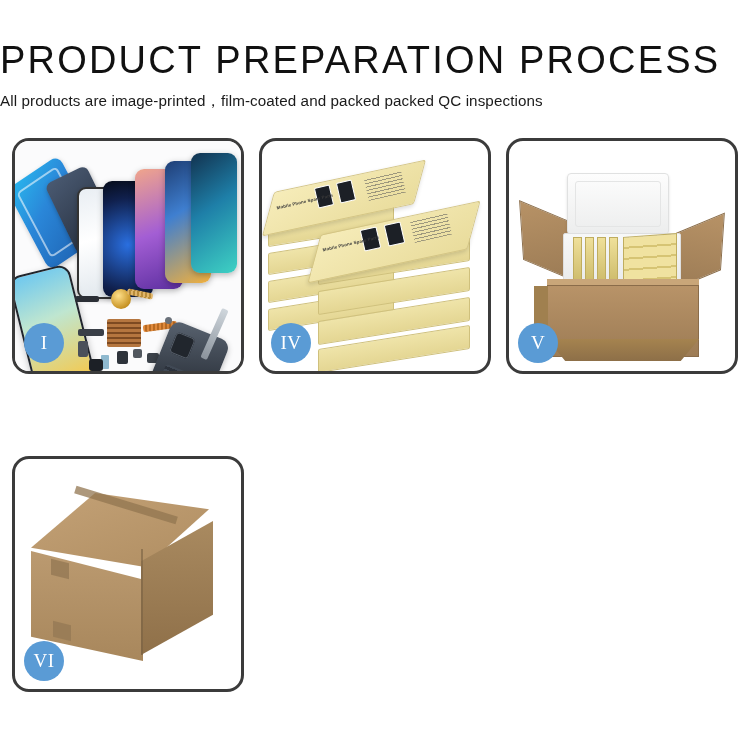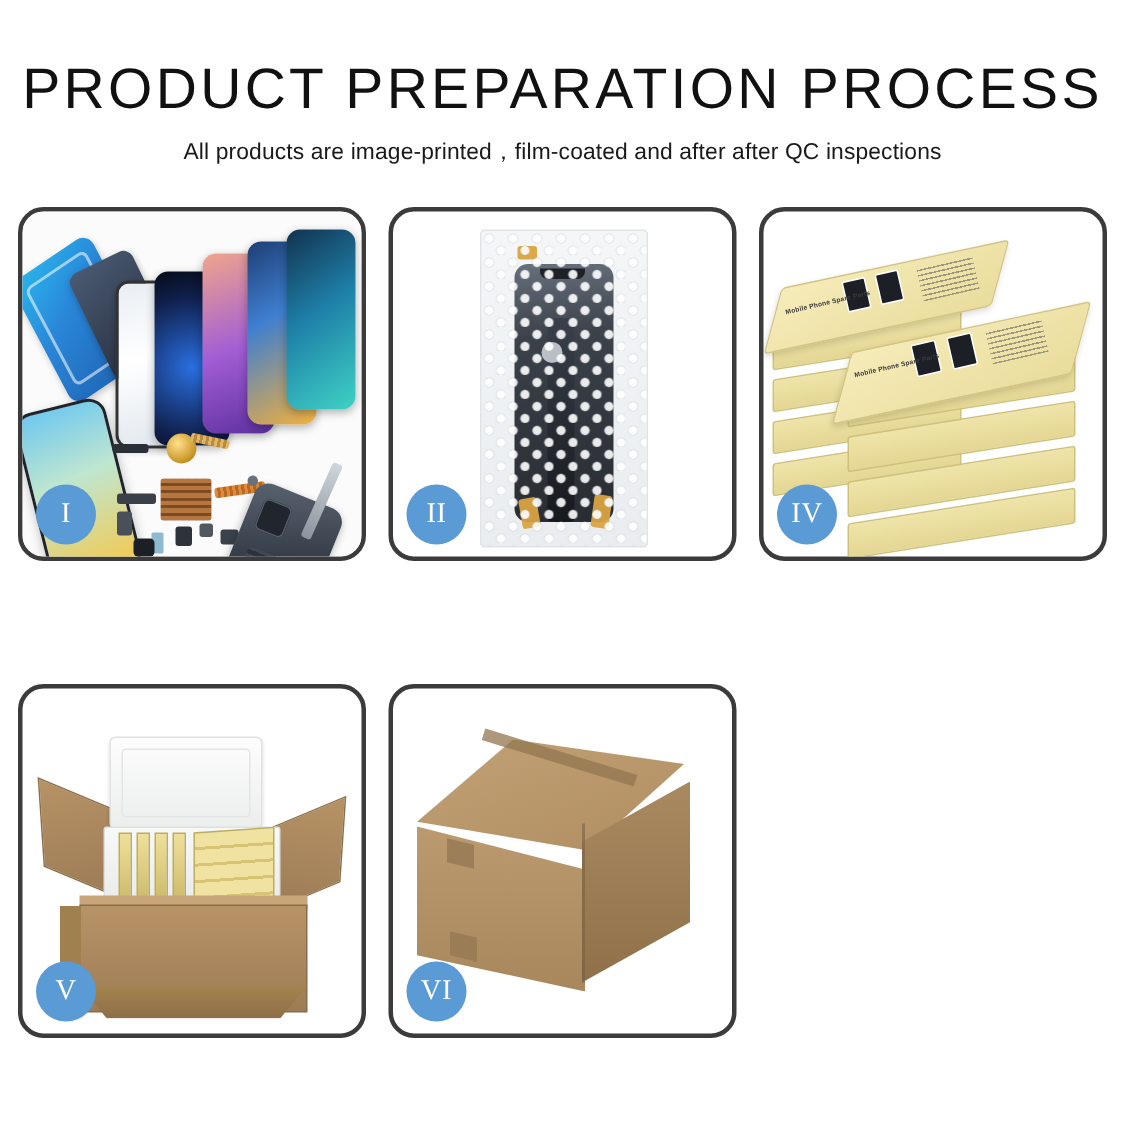--- a/index.html
+++ b/index.html
@@ -19,21 +19,20 @@
     height: 750px;
     background: #ffffff;
   }
 
   
   .header {
     position: absolute;
     top: 38px;
     left: 0;
     width: 750px;
-    text-align: center;
   }
 
   .title {
     font-family: "Liberation Sans", sans-serif;
     font-size: 38px;
     font-weight: 400;
     letter-spacing: 2.2px;
     color: #111111;
     line-height: 44px;
     white-space: nowrap;
@@ -463,21 +462,21 @@
     background:rgba(120,96,66,.6);
   }
 </style>
 </head>
 <body>
 
 <div id="page">
 
   <div class="header">
     <div class="title">PRODUCT PREPARATION PROCESS</div>
-    <div class="subtitle">All products are image-printed，film-coated and after after QC inspections</div>
+    <div class="subtitle">All products are image-printed，film-coated and packed packed QC inspections</div>
   </div>
 
   <div class="grid">
 
     <div class="panel">
       <div class="panel-stage">
         <div class="p1-bg"></div>
         <div class="p1-sticker"></div>
         <div class="p1-sticker2"></div>
         <div class="p1-glass"></div>
@@ -502,34 +501,20 @@
         <div class="cmp cmp-dot1"></div>
         <div class="cmp cmp-dot2"></div>
 
         <div class="p1-housing"></div>
         <div class="p1-tool"></div>
 
       </div>
       <div class="badge">I</div>
     </div>
 
-    <div class="panel">
-      <div class="panel-stage">
-        <div class="p2-bag">
-          <div class="p2-item"></div>
-          <div class="p2-strip"></div>
-          <div class="p2-connector"></div>
-          <div class="p2-tapeA"></div>
-          <div class="p2-tapeB"></div>
-          <div class="p2-tapeC"></div>
-          <div class="p2-bubbles"></div>
-        </div>
-      </div>
-      <div class="badge">II</div>
-    </div>
 
 
     <div class="panel">
       <div class="panel-stage">
         <div class="p4-stack">
           <div class="p4-box p4-lb4"></div>
           <div class="p4-box p4-lb3"></div>
           <div class="p4-box p4-lb2"></div>
           <div class="p4-box p4-lb1"></div>
 

